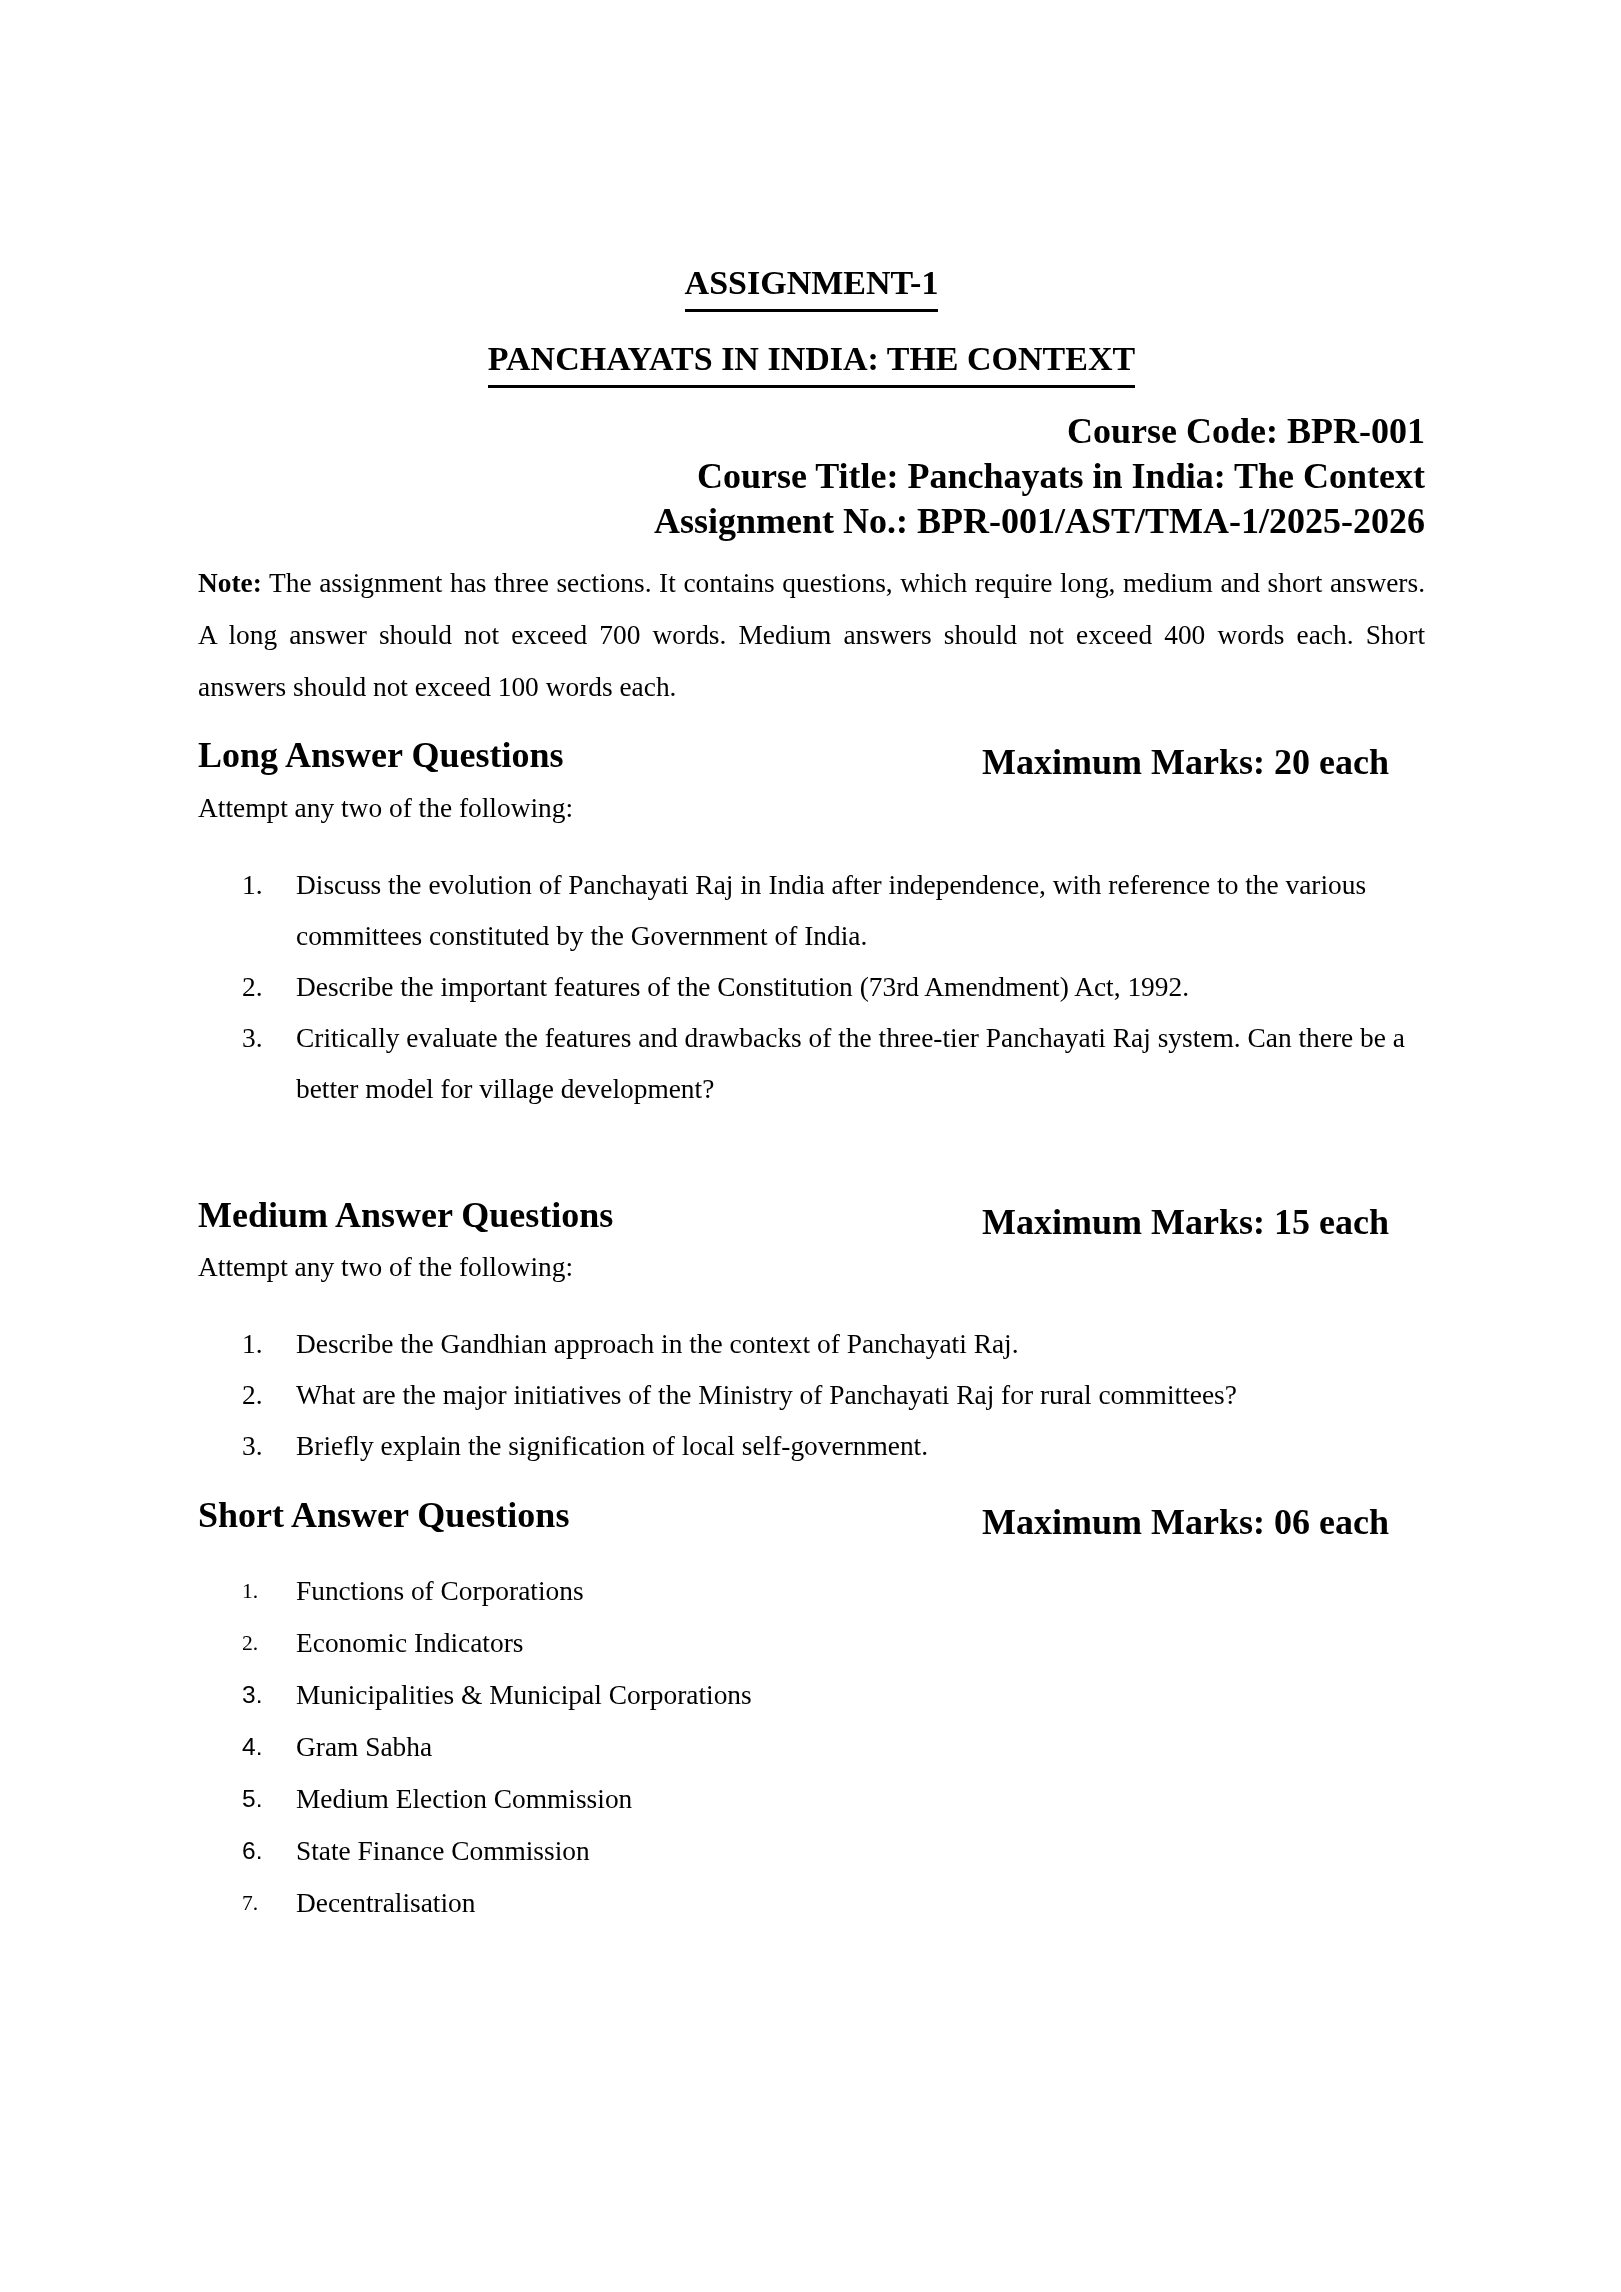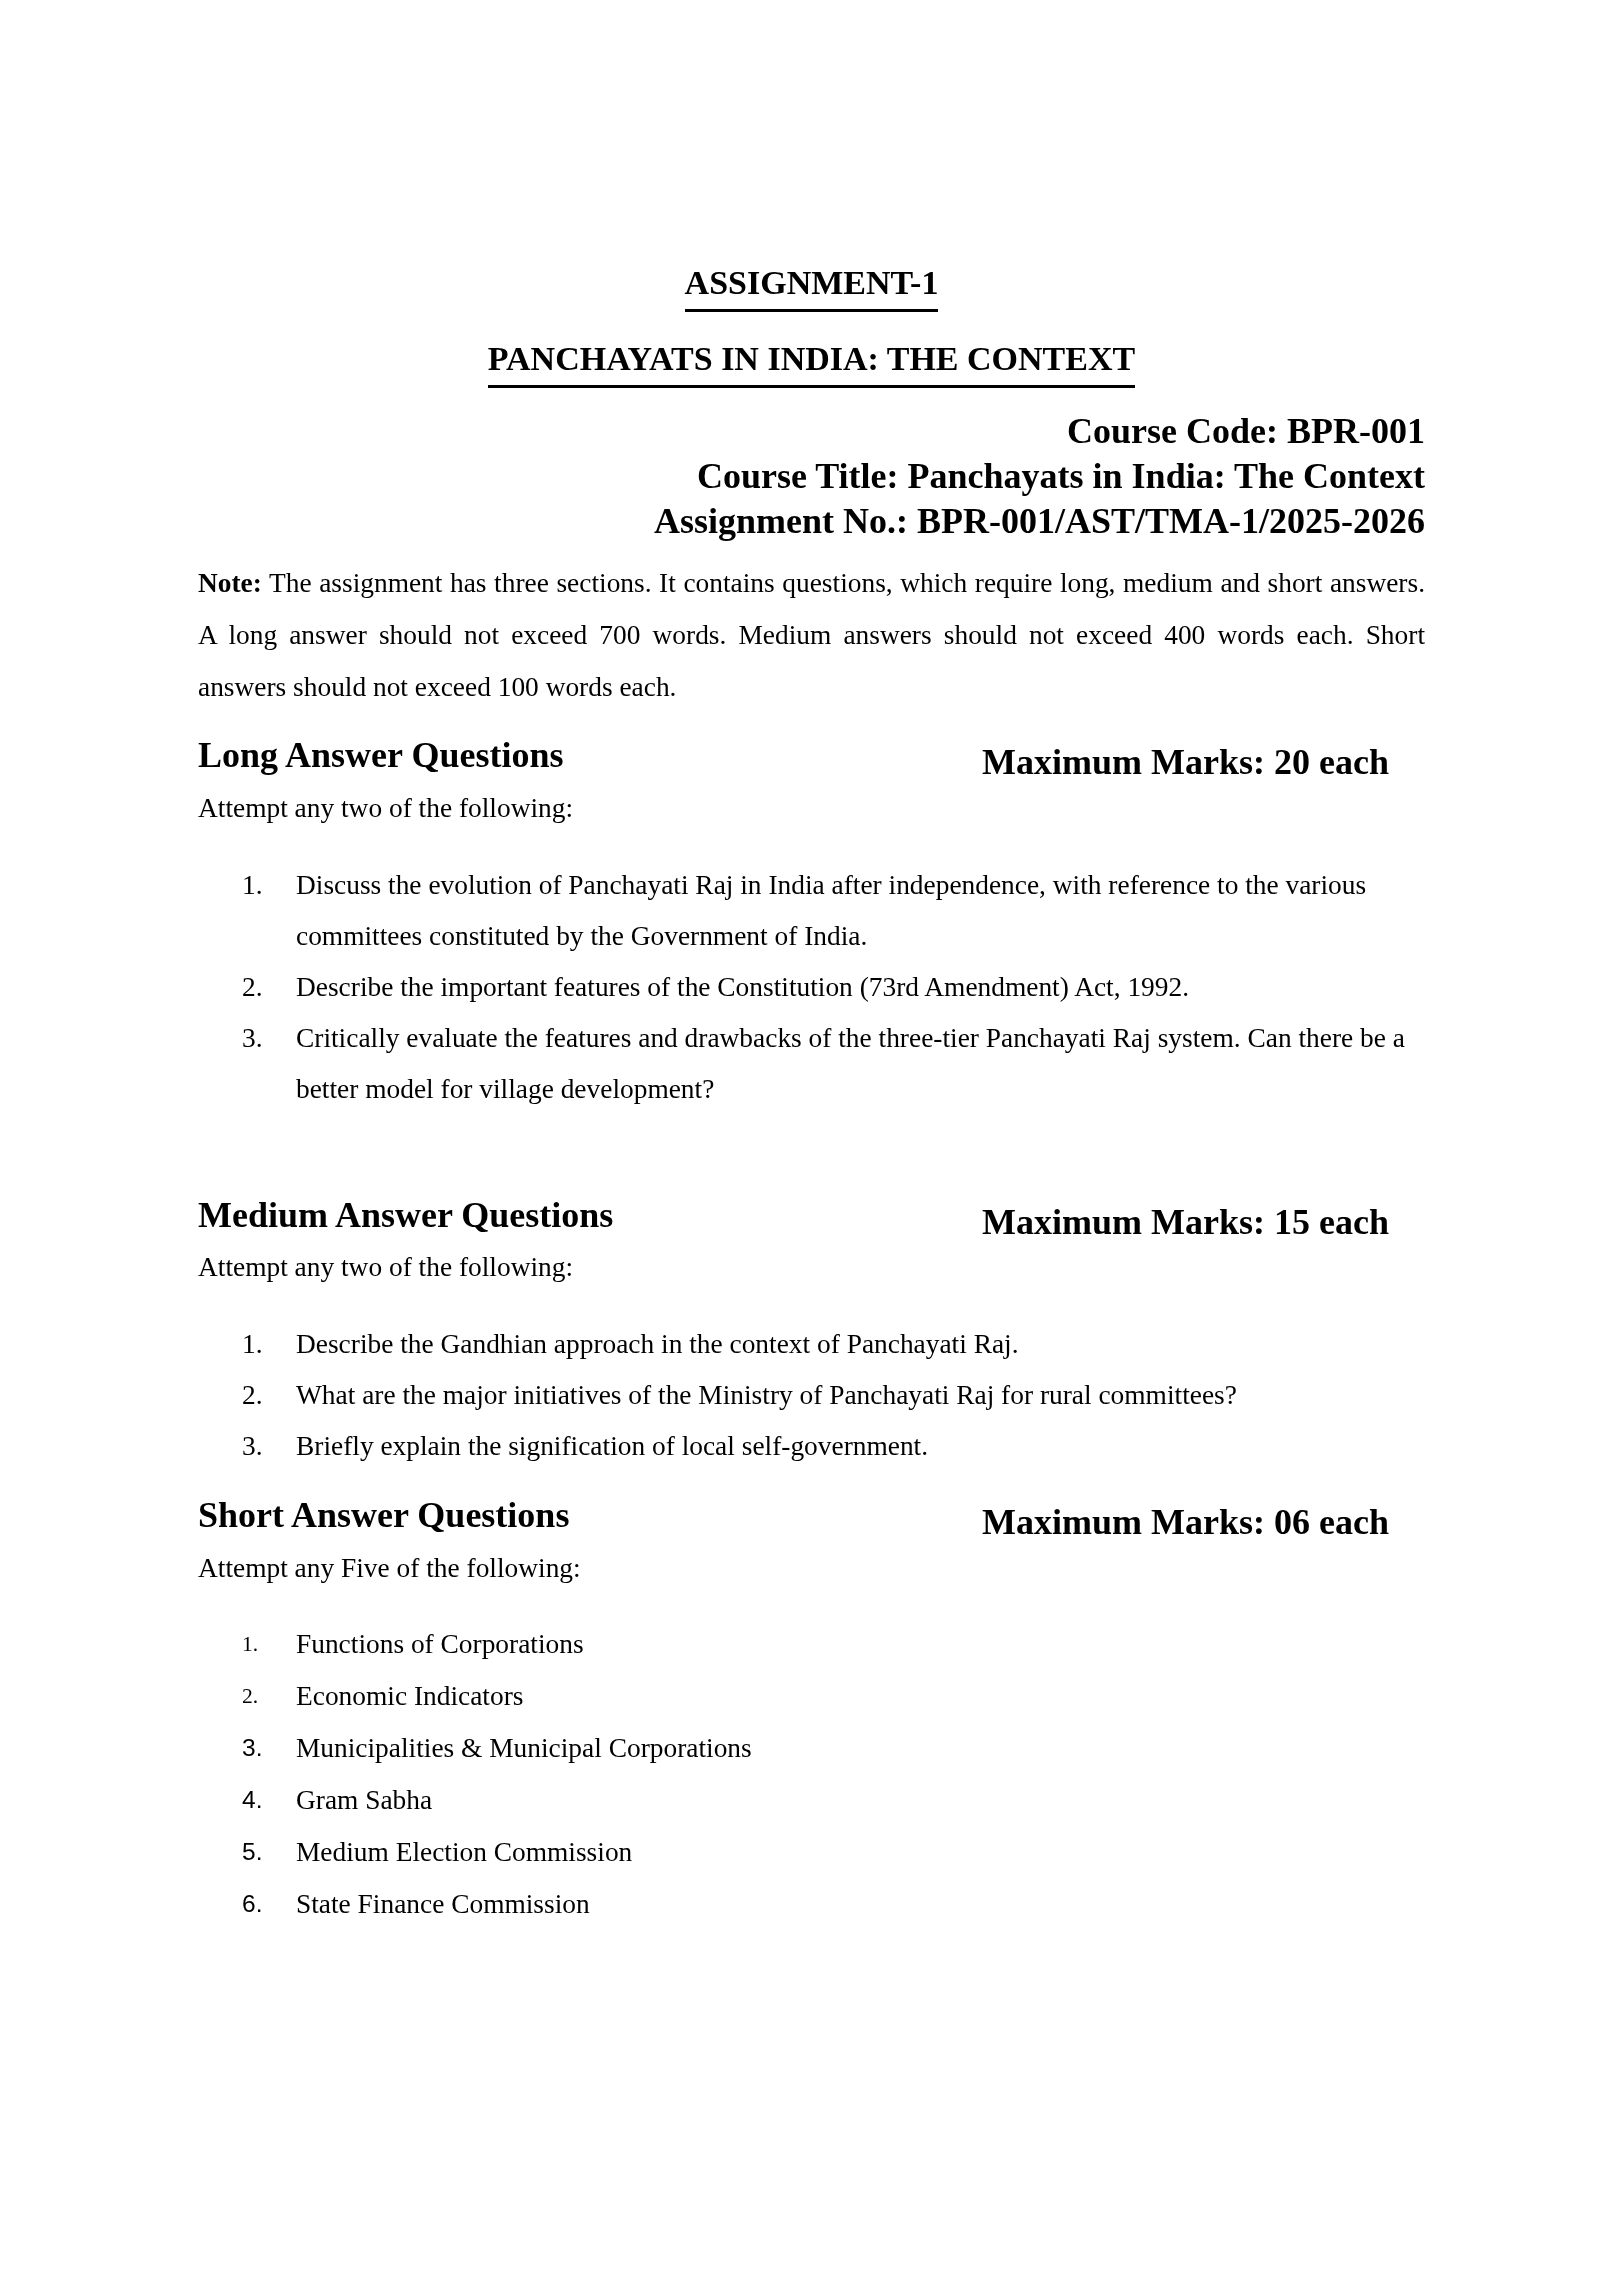--- a/index.html
+++ b/index.html
@@ -123,21 +123,20 @@
     <li class="q-item">
       <span class="q-num">3.</span>
       <span>Briefly explain the signification of local self-government.</span>
     </li>
   </ol>
 
   <div class="section-header">
     <span>Short Answer Questions</span>
     <span class="section-marks">Maximum Marks: 06 each</span>
   </div>
-  <div class="attempt-line">Attempt any Five of the following:</div>
   <ol class="q-list short-list">
     <li class="q-item">
       <span class="q-num num-serif-sm">1.</span>
       <span>Functions of Corporations</span>
     </li>
     <li class="q-item">
       <span class="q-num num-serif-sm">2.</span>
       <span>Economic Indicators</span>
     </li>
     <li class="q-item">

